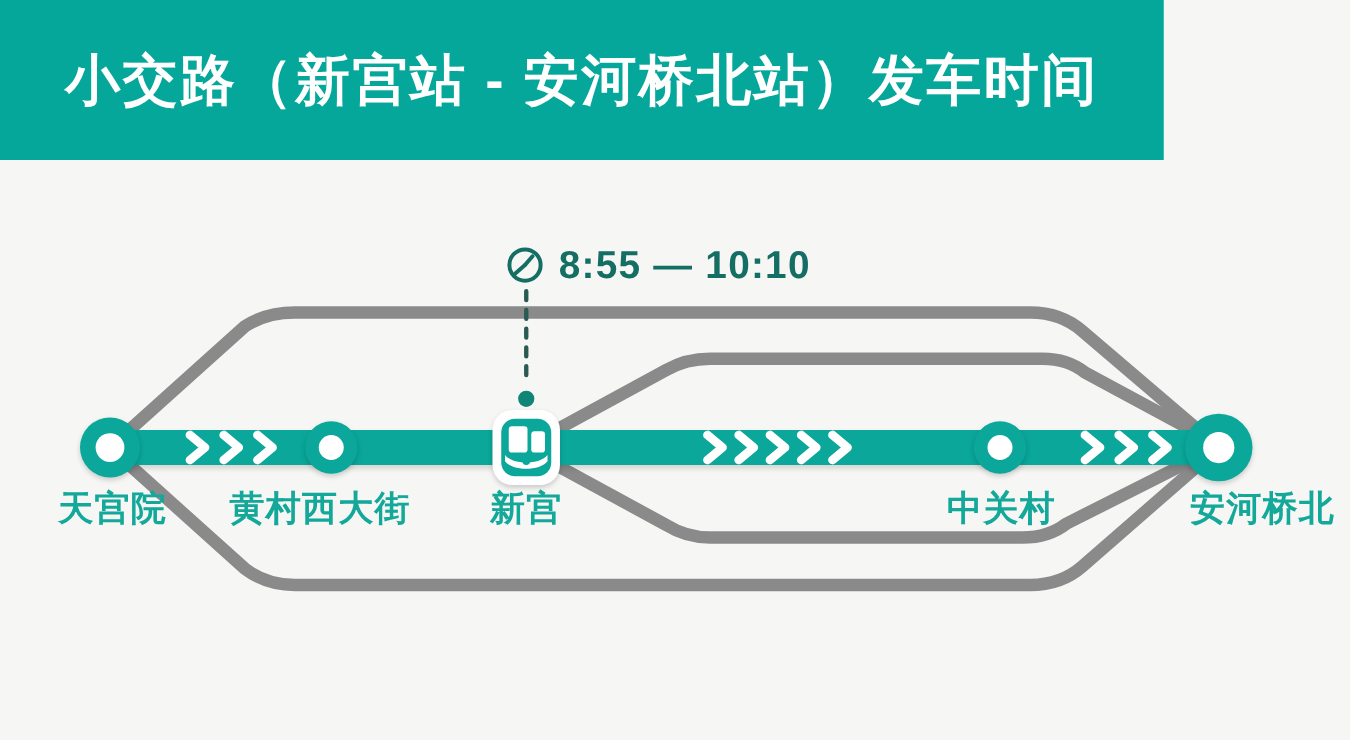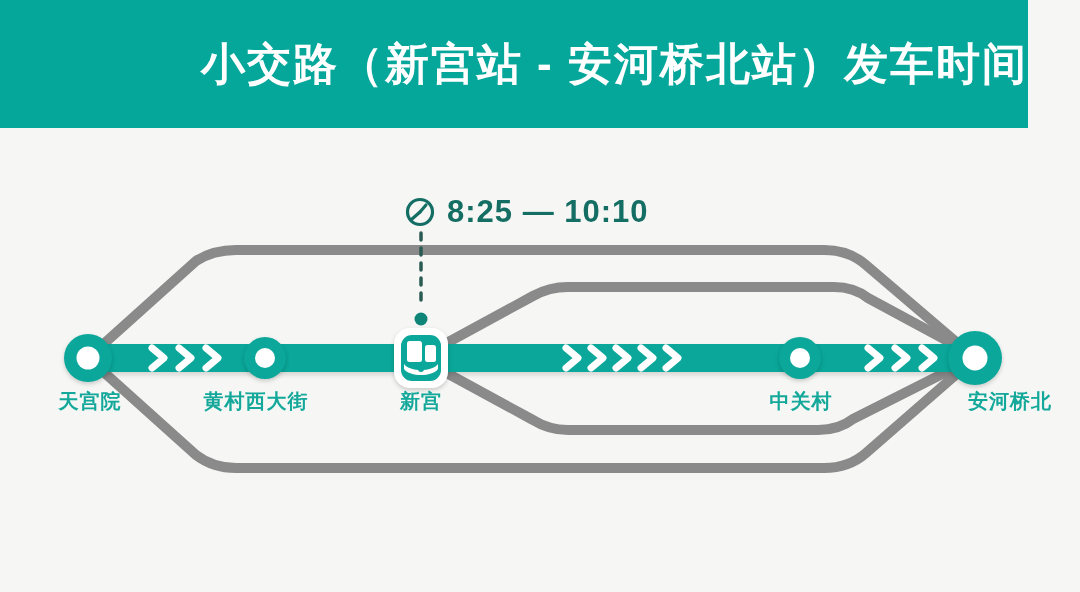--- a/index.html
+++ b/index.html
@@ -1,32 +1,32 @@
 <!DOCTYPE html>
 <html><head>
 <meta charset="utf-8">
 <style>
   html,body{margin:0;padding:0;background:#e9e9e9;}
   .page{
     position:relative;width:1080px;height:592px;overflow:hidden;
     background:#f6f7f5;font-family:"Liberation Sans","DejaVu Sans",sans-serif;
   }
   .header{
-    position:absolute;left:0;top:0;width:1028px;height:128px;
-    background:#05a79b;display:flex;align-items:center;justify-content:flex-end;
+    position:absolute;left:0;top:0;width:931px;height:128px;
+    background:#05a79b;display:flex;align-items:center;justify-content:center;
   }
   .header .title{
     color:#ffffff;font-size:44px;font-weight:800;letter-spacing:2px;white-space:nowrap;
   }
   .diagram-svg{position:absolute;left:0;top:0;width:1080px;height:592px;}
   .shadowed{filter:drop-shadow(0 3px 2px rgba(0,0,0,0.13));}
   .soft-shadow{filter:drop-shadow(0 2px 2px rgba(0,0,0,0.18));}
   .station-label{
     position:absolute;top:388px;transform:translateX(-50%);
-    color:#14a89a;font-size:20px;font-weight:800;white-space:nowrap;letter-spacing:1px;
+    color:#14a89a;font-size:28px;font-weight:800;white-space:nowrap;letter-spacing:1px;
   }
   .time-range{
     position:absolute;left:447px;top:194px;
     color:#156e63;font-size:31px;font-weight:800;letter-spacing:1px;white-space:nowrap;
   }
 </style>
 </head>
 <body>
 
 <div class="page">
@@ -97,21 +97,21 @@
       <circle cx="420" cy="212" r="12.5"></circle>
       <path d="M420 212 L426 205"></path>
       <path d="M420 212 L412 219"></path>
     </g>
   </svg>
 
   <div class="header">
     <span class="title">小交路（新宫站 - 安河桥北站）发车时间</span>
   </div>
 
-  <div class="time-range">8:25 — 10:10</div>
+  <div class="time-range">8:55 — 10:10</div>
 
   <div class="station-label" style="left:90px;">天宫院</div>
   <div class="station-label" style="left:256px;text-align:center;">黄村西大街</div>
   <div class="station-label" style="left:421px;text-align:right;">新宫</div>
   <div class="station-label" style="left:801px;">中关村</div>
   <div class="station-label" style="left:1010px;">安河桥北</div>
 
 </div>
 
 </body></html>

